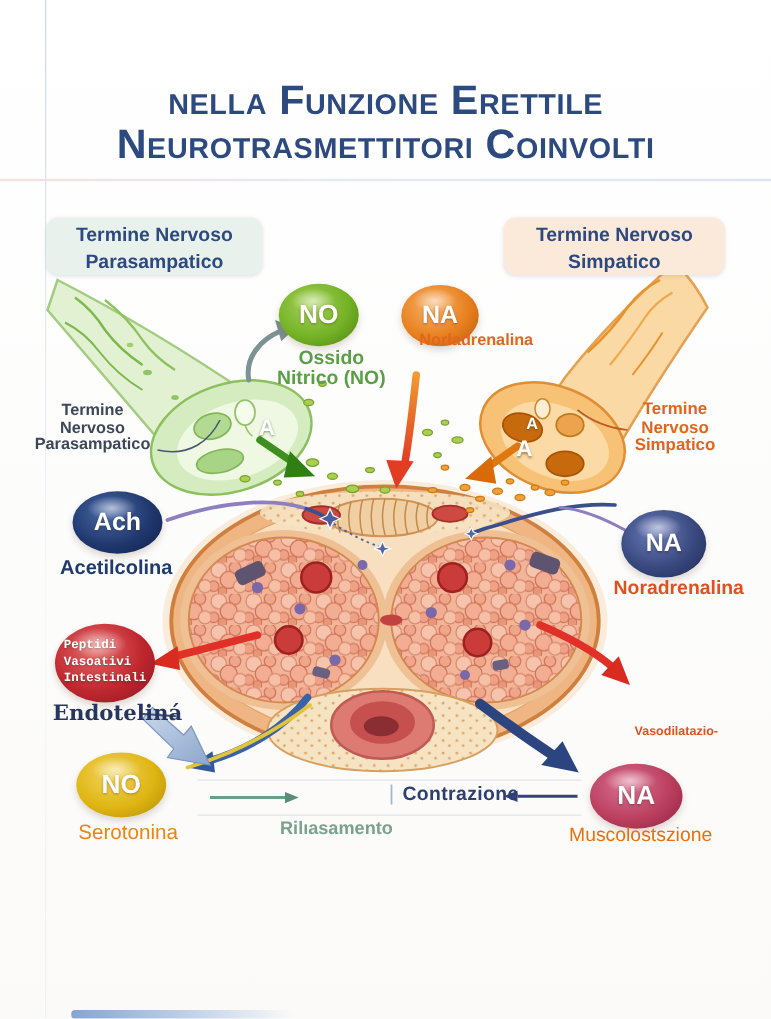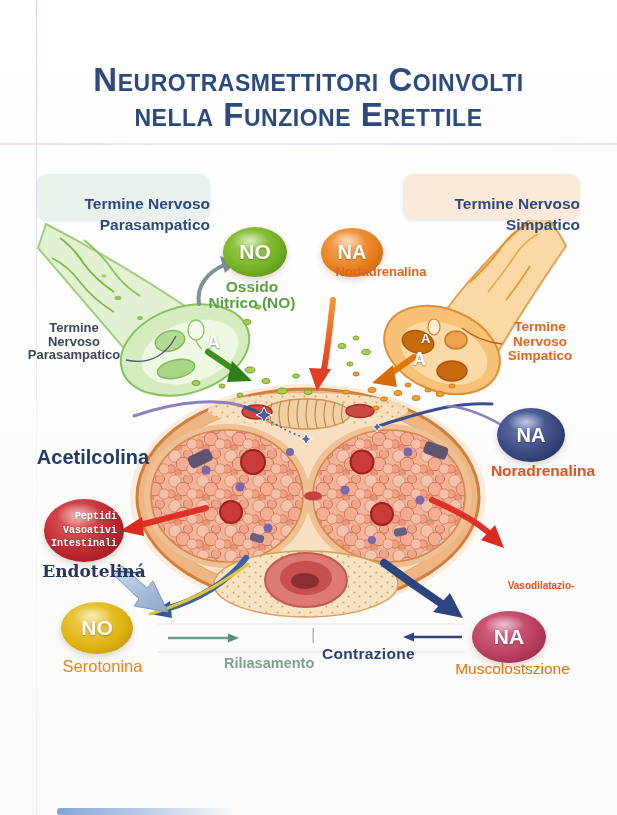--- a/index.html
+++ b/index.html
@@ -7,28 +7,28 @@
     background:linear-gradient(#ffffff,#fbfaf9);
     font-family:"Liberation Sans",sans-serif;}
   .edge-left{position:absolute;left:36px;top:0;width:1px;height:100%;
     background:linear-gradient(#ccd9ea,rgba(204,217,234,.15) 60%,rgba(204,217,234,.3));}
   .edge-bottom{position:absolute;left:57px;bottom:0;width:178px;height:7px;border-radius:3px;
     background:linear-gradient(90deg,#6f96cc,#b8cce8 55%,rgba(184,204,232,0));opacity:.85;}
   .title{position:absolute;left:0;right:0;top:62px;text-align:center;color:#2d4a80;
     font-variant:small-caps;font-weight:700;font-size:33px;line-height:35px;letter-spacing:.5px;}
   .divider{position:absolute;left:0;top:143px;width:617px;height:2px;
     background:linear-gradient(90deg,#f2e2e2,#e6e9f2 45%,#dde5f2);}
-  .tbox{position:absolute;width:173px;height:46px;border-radius:10px;text-align:right;
-    color:#2c4a7e;font-size:15.5px;line-height:21px;font-weight:600;padding-top:19px;box-sizing:border-box;
+  .tbox{position:absolute;width:173px;height:46px;border-radius:10px;text-align:center;
+    color:#2c4a7e;font-size:15.5px;line-height:21px;font-weight:600;padding-top:4px;box-sizing:border-box;
     box-shadow:0 1px 3px rgba(120,130,150,.18);}
   .tbox-left{left:37px;top:174px;background:#e9f1ec;}
   .tbox-right{left:403px;top:174px;background:#fbe9da;width:177px;}
   .art{position:absolute;left:0;top:0;width:617px;height:815px;}
   .badge{position:absolute;border-radius:50%;display:flex;align-items:center;justify-content:center;
-    color:#fff;font-weight:700;text-align:right;white-space:pre-line;
+    color:#fff;font-weight:700;text-align:left;white-space:pre-line;
     text-shadow:0 1px 2px rgba(40,30,20,.35);box-shadow:0 3px 6px rgba(90,60,30,.2);}
   .badge::after{content:"";position:absolute;left:16%;top:7%;width:55%;height:38%;border-radius:50%;
     background:radial-gradient(ellipse,rgba(255,255,255,.6),rgba(255,255,255,0) 72%);}
   .badge span{position:relative;z-index:2;}
   .b-no{left:223px;top:227px;width:64px;height:50px;font-size:21px;
     background:radial-gradient(ellipse at 40% 35%,#a6d158 0%,#74b226 55%,#4a820c 100%);}
   .b-na-top{left:321px;top:228px;width:62px;height:49px;font-size:20px;
     background:radial-gradient(ellipse at 40% 35%,#f7b066 0%,#e8801f 55%,#b85808 100%);}
   .b-ach{left:58px;top:393px;width:72px;height:50px;font-size:20px;
     background:radial-gradient(ellipse at 40% 35%,#4a6aa8 0%,#20386e 55%,#0e1f48 100%);}
@@ -36,41 +36,41 @@
     background:radial-gradient(ellipse at 40% 35%,#6a7ab8 0%,#39497f 55%,#1c2752 100%);}
   .b-pep{left:44px;top:499px;width:80px;height:63px;font-size:10px;line-height:13.5px;
     background:radial-gradient(ellipse at 40% 35%,#e46a6a 0%,#c0272f 55%,#8c1420 100%);font-family:Liberation Mono, monospace;}
   .b-sio{left:502px;top:532px;width:74px;height:50px;font-size:18px;
     background:radial-gradient(ellipse at 40% 35%,#f0a060 0%,#e07518 55%,#aa4e06 100%);}
   .b-no2{left:61px;top:602px;width:72px;height:52px;font-size:21px;
     background:radial-gradient(ellipse at 40% 35%,#f2d45e 0%,#dfb512 55%,#b08a06 100%);}
   .b-na-mag{left:472px;top:611px;width:74px;height:52px;font-size:21px;
     background:radial-gradient(ellipse at 40% 35%,#d87090 0%,#bb3f5f 55%,#8c2040 100%);}
   .cap{position:absolute;text-align:center;font-weight:600;white-space:pre-line;}
-  .cap-ossido{left:182px;top:279px;width:140px;color:#5a9e46;font-size:15.5px;line-height:15.5px;}
+  .cap-ossido{left:195px;top:279px;width:140px;color:#5a9e46;font-size:15.5px;line-height:15.5px;}
   .cap-norla{left:300px;top:264px;width:162px;color:#e0661e;font-size:13px;}
-  .cap-acetil{left:33px;top:446px;width:120px;color:#203a6c;font-size:20px;font-weight:700;}
+  .cap-acetil{left:33px;top:446px;width:120px;color:#203a6c;font-size:16px;font-weight:700;}
   .cap-noradr{left:483px;top:462px;width:120px;color:#e25020;font-size:15.5px;font-weight:700;text-align:center;}
   .cap-vasod{left:478px;top:580px;width:126px;color:#e25020;font-size:10px;font-weight:700;}
   .cap-serot{left:45px;top:657px;width:115px;color:#ea8318;font-size:16.5px;font-weight:400;}
   .cap-musc{left:445px;top:660px;width:135px;color:#e8700f;font-size:15.5px;font-weight:400;}
   .lbl-left{position:absolute;left:22px;top:321px;width:104px;color:#3d4758;font-size:13px;
     line-height:13.5px;font-weight:600;text-align:center;white-space:pre-line;}
   .lbl-right{position:absolute;left:492px;top:320px;width:96px;color:#e0661e;font-size:13.5px;
     line-height:14.5px;font-weight:600;text-align:center;white-space:pre-line;}
   .lbl-endo{position:absolute;left:40px;top:561px;width:108px;color:#26365e;font-size:17px;
     font-family:"DejaVu Serif",serif;text-align:center;font-weight:600;}
   .aletter{position:absolute;color:#fff;font-weight:700;text-shadow:0 1px 2px rgba(80,60,10,.55);}
   .a-green{left:207px;top:332px;font-size:18px;text-shadow:0 1px 2px rgba(40,90,20,.6);}
   .a-or-sm{left:421px;top:331px;font-size:13px;}
   .a-or-lg{left:413px;top:349px;font-size:18px;}
   .ax{position:absolute;font-weight:600;}
   .ax-relax{left:224px;top:655px;color:#7aa28c;font-size:14.5px;}
   .ax-div{left:311px;top:625px;color:#aab4c8;font-size:17px;font-weight:400;}
-  .ax-contr{left:322px;top:627px;color:#2c3e72;font-size:15.5px;font-weight:700;letter-spacing:.3px;margin-top:18px;}
+  .ax-contr{left:322px;top:627px;color:#2c3e72;font-size:15.5px;font-weight:700;letter-spacing:.3px;}
 </style>
 </head>
 <body>
 
 <div class="canvas">
 
   <div class="edge-left"></div>
 
   <svg class="art" viewBox="0 0 617 815">
     <defs>
@@ -250,22 +250,22 @@
       <path d="M 158,624 L 465,624" stroke="#dfe3ec" stroke-width="1"></path>
       <path d="M 158,652 L 465,652" stroke="#dfe3ec" stroke-width="1"></path>
       <path d="M 168,638 L 228,638" stroke="#6a9e86" stroke-width="2.5"></path>
       <path d="M 228,633.5 L 239,638 L 228,642.5 Z" fill="#5a8e76"></path>
       <path d="M 462,637 L 414,637" stroke="#36427c" stroke-width="2.5"></path>
       <path d="M 414,632.5 L 403,637 L 414,641.5 Z" fill="#36427c"></path>
     </g>
   </svg>
 
   <div class="title">
+    <div>nella Funzione Erettile</div>
     <div>Neurotrasmettitori Coinvolti</div>
-    <div>nella Funzione Erettile</div>
   </div>
   <div class="divider"></div>
 
   <div class="tbox tbox-left">
     <div>Termine Nervoso</div>
     <div>Parasampatico</div>
   </div>
   <div class="tbox tbox-right">
     <div>Termine Nervoso</div>
     <div>Simpatico</div>
@@ -278,20 +278,21 @@
 Nervoso
 Simpatico</div>
 
   <div class="badge b-no"><span>NO</span></div>
   <div class="cap cap-ossido">Ossido
 Nitrico (NO)</div>
 
   <div class="badge b-na-top"><span>NA</span></div>
   <div class="cap cap-norla">Norladrenalina</div>
 
+  <div class="badge b-ach"><span>Ach</span></div>
   <div class="cap cap-acetil">Acetilcolina</div>
 
   <div class="badge b-na-right"><span>NA</span></div>
   <div class="cap cap-noradr">Noradrenalina</div>
 
   <div class="badge b-pep"><span>Peptidi
 Vasoativi
 Intestinali</span></div>
   <div class="lbl-endo">Endoteliná</div>
 

